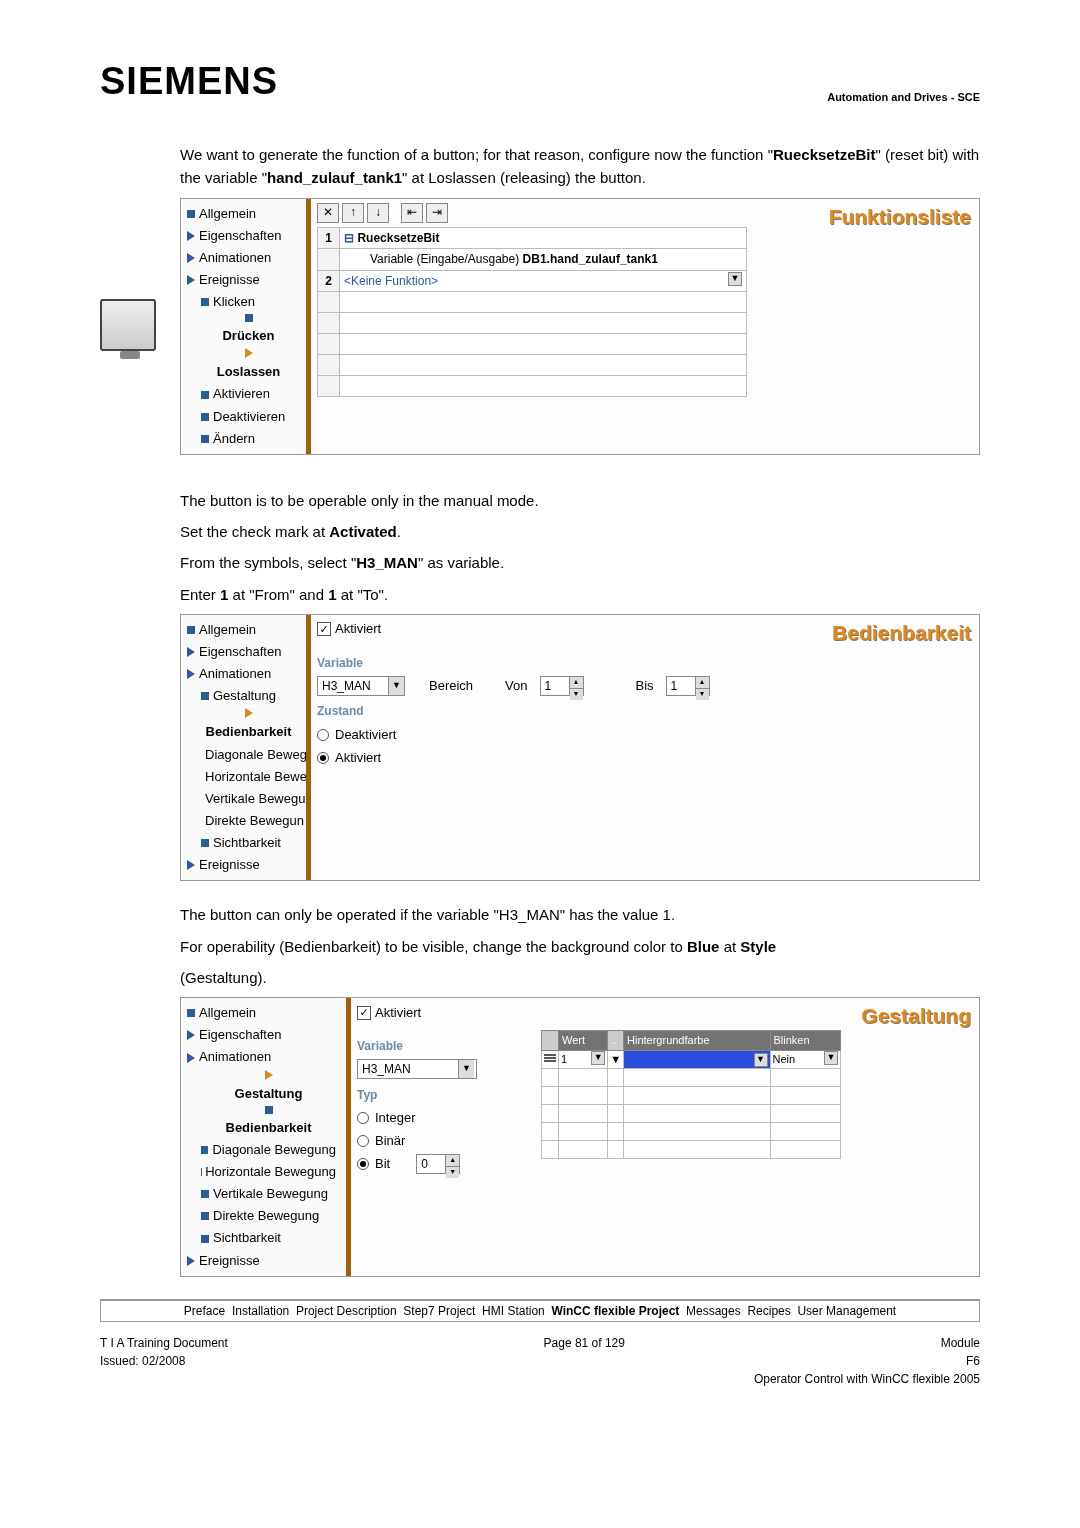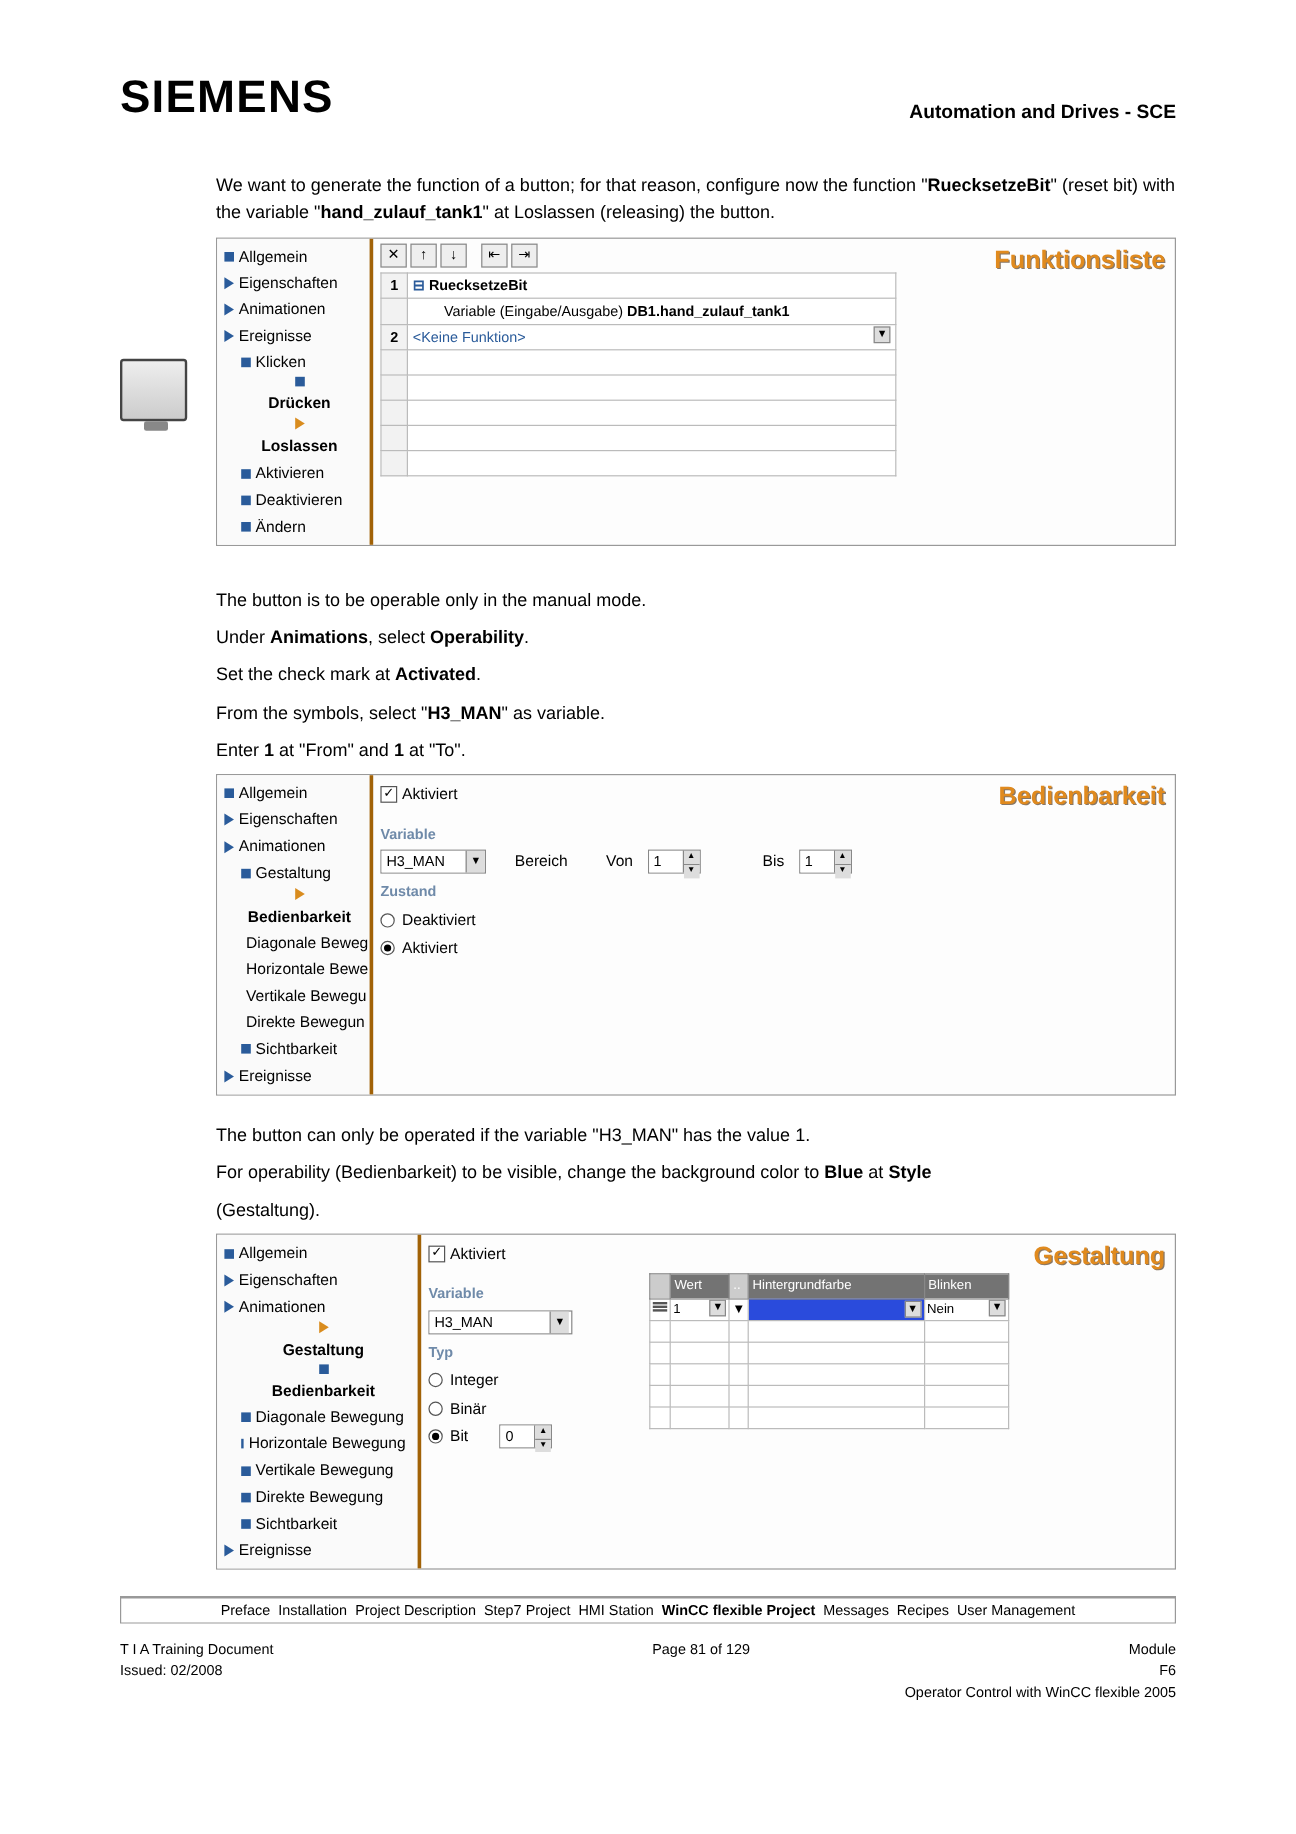--- a/index.html
+++ b/index.html
@@ -1,30 +1,30 @@
 <!DOCTYPE html>
 <html><head>
 <meta charset="utf-8">
 <style>
   * { box-sizing: border-box; margin: 0; padding: 0; }
   body { font-family: Arial, Helvetica, sans-serif; font-size: 15px; color: #000; background: #fff; width: 1080px; margin: 0 auto; padding: 60px 100px 50px 100px; position: relative; }
   .header-row { display: flex; justify-content: space-between; align-items: flex-end; margin-bottom: 40px; }
   .logo { font-family: Arial, Helvetica, sans-serif; font-weight: 900; font-size: 38px; letter-spacing: 1px; }
-  .header-right { font-size: 16px; font-weight: bold; }
+  .header-right { font-size: 11px; font-weight: bold; }
   .content-row { display: flex; gap: 20px; margin-bottom: 12px; align-items: center; }
   .icon-col { width: 60px; flex-shrink: 0; }
   .monitor-icon { width: 56px; height: 52px; border: 2px solid #444; border-radius: 3px; background: linear-gradient(#eee,#ccc); position: relative; margin-top:30px;}
   .monitor-icon::after { content:""; position:absolute; bottom:-10px; left:18px; width:20px; height:8px; background:#888; border-radius:2px;}
   .text-col { flex: 1; line-height: 1.55; }
   .para { margin-bottom: 8px; }
   b { font-weight: bold; }
 
   
   .panel { border: 1px solid #999; background: #fdfdfd; margin: 6px 0 22px 0; display: flex; font-size: 13px; }
-  .panel .tree { width: 130px; border-right: 3px solid #a16207; padding: 4px 10px 4px 6px; background: #fafafa; overflow:hidden; white-space:nowrap;}
+  .panel .tree { width: 130px; border-right: 5px solid #a16207; padding: 4px 10px 4px 6px; background: #fafafa; overflow:hidden; white-space:nowrap;}
   .panel.wide .tree { width: 170px; }
   .tree .node { display: flex; align-items: center; gap: 4px; padding: 1px 0; }
   .tree .bullet { width: 8px; height: 8px; background: #2a5b9a; display: inline-block; }
   .tree .arrow-blue { width:0;height:0;border-top:5px solid transparent;border-bottom:5px solid transparent;border-left:8px solid #2a5b9a; display:inline-block;}
   .tree .arrow-orange { width:0;height:0;border-top:5px solid transparent;border-bottom:5px solid transparent;border-left:8px solid #d98c1e; display:inline-block;}
   .tree .indent1 { padding-left: 14px; }
   .tree .bold { font-weight: bold; flex-direction: column; }
   .panel .right { flex: 1; position: relative; padding: 4px 6px; }
   .panel-title { position: absolute; top: 2px; right: 8px; font-size: 21px; font-weight: bold; color: #e08a1e; text-shadow: 1px 1px 0 #876; }
 
@@ -177,21 +177,20 @@
               </tr>
         </tbody>
           </table>
       </div>
     </div>
   </div>
 </div>
 
 <div class="text-col" style="margin-left:80px;">
   <div class="para">The button is to be operable only in the manual mode.</div>
-  <div class="para"><span>Under </span><b>Animations</b><span>, select </span><b>Operability</b><span>.</span></div>
   <div class="para"><span>Set the check mark at </span><b>Activated</b><span>.</span></div>
   <div class="para"><span>From the symbols, select "</span><b>H3_MAN</b><span>" as variable.</span></div>
   <div class="para"><span>Enter </span><b>1</b><span> at "From" and </span><b>1</b><span> at "To".</span></div>
 
   <div class="panel">
     <div class="tree">
       <div class="node">
           <span class="bullet"></span>
           <span>Allgemein</span>
         </div>

